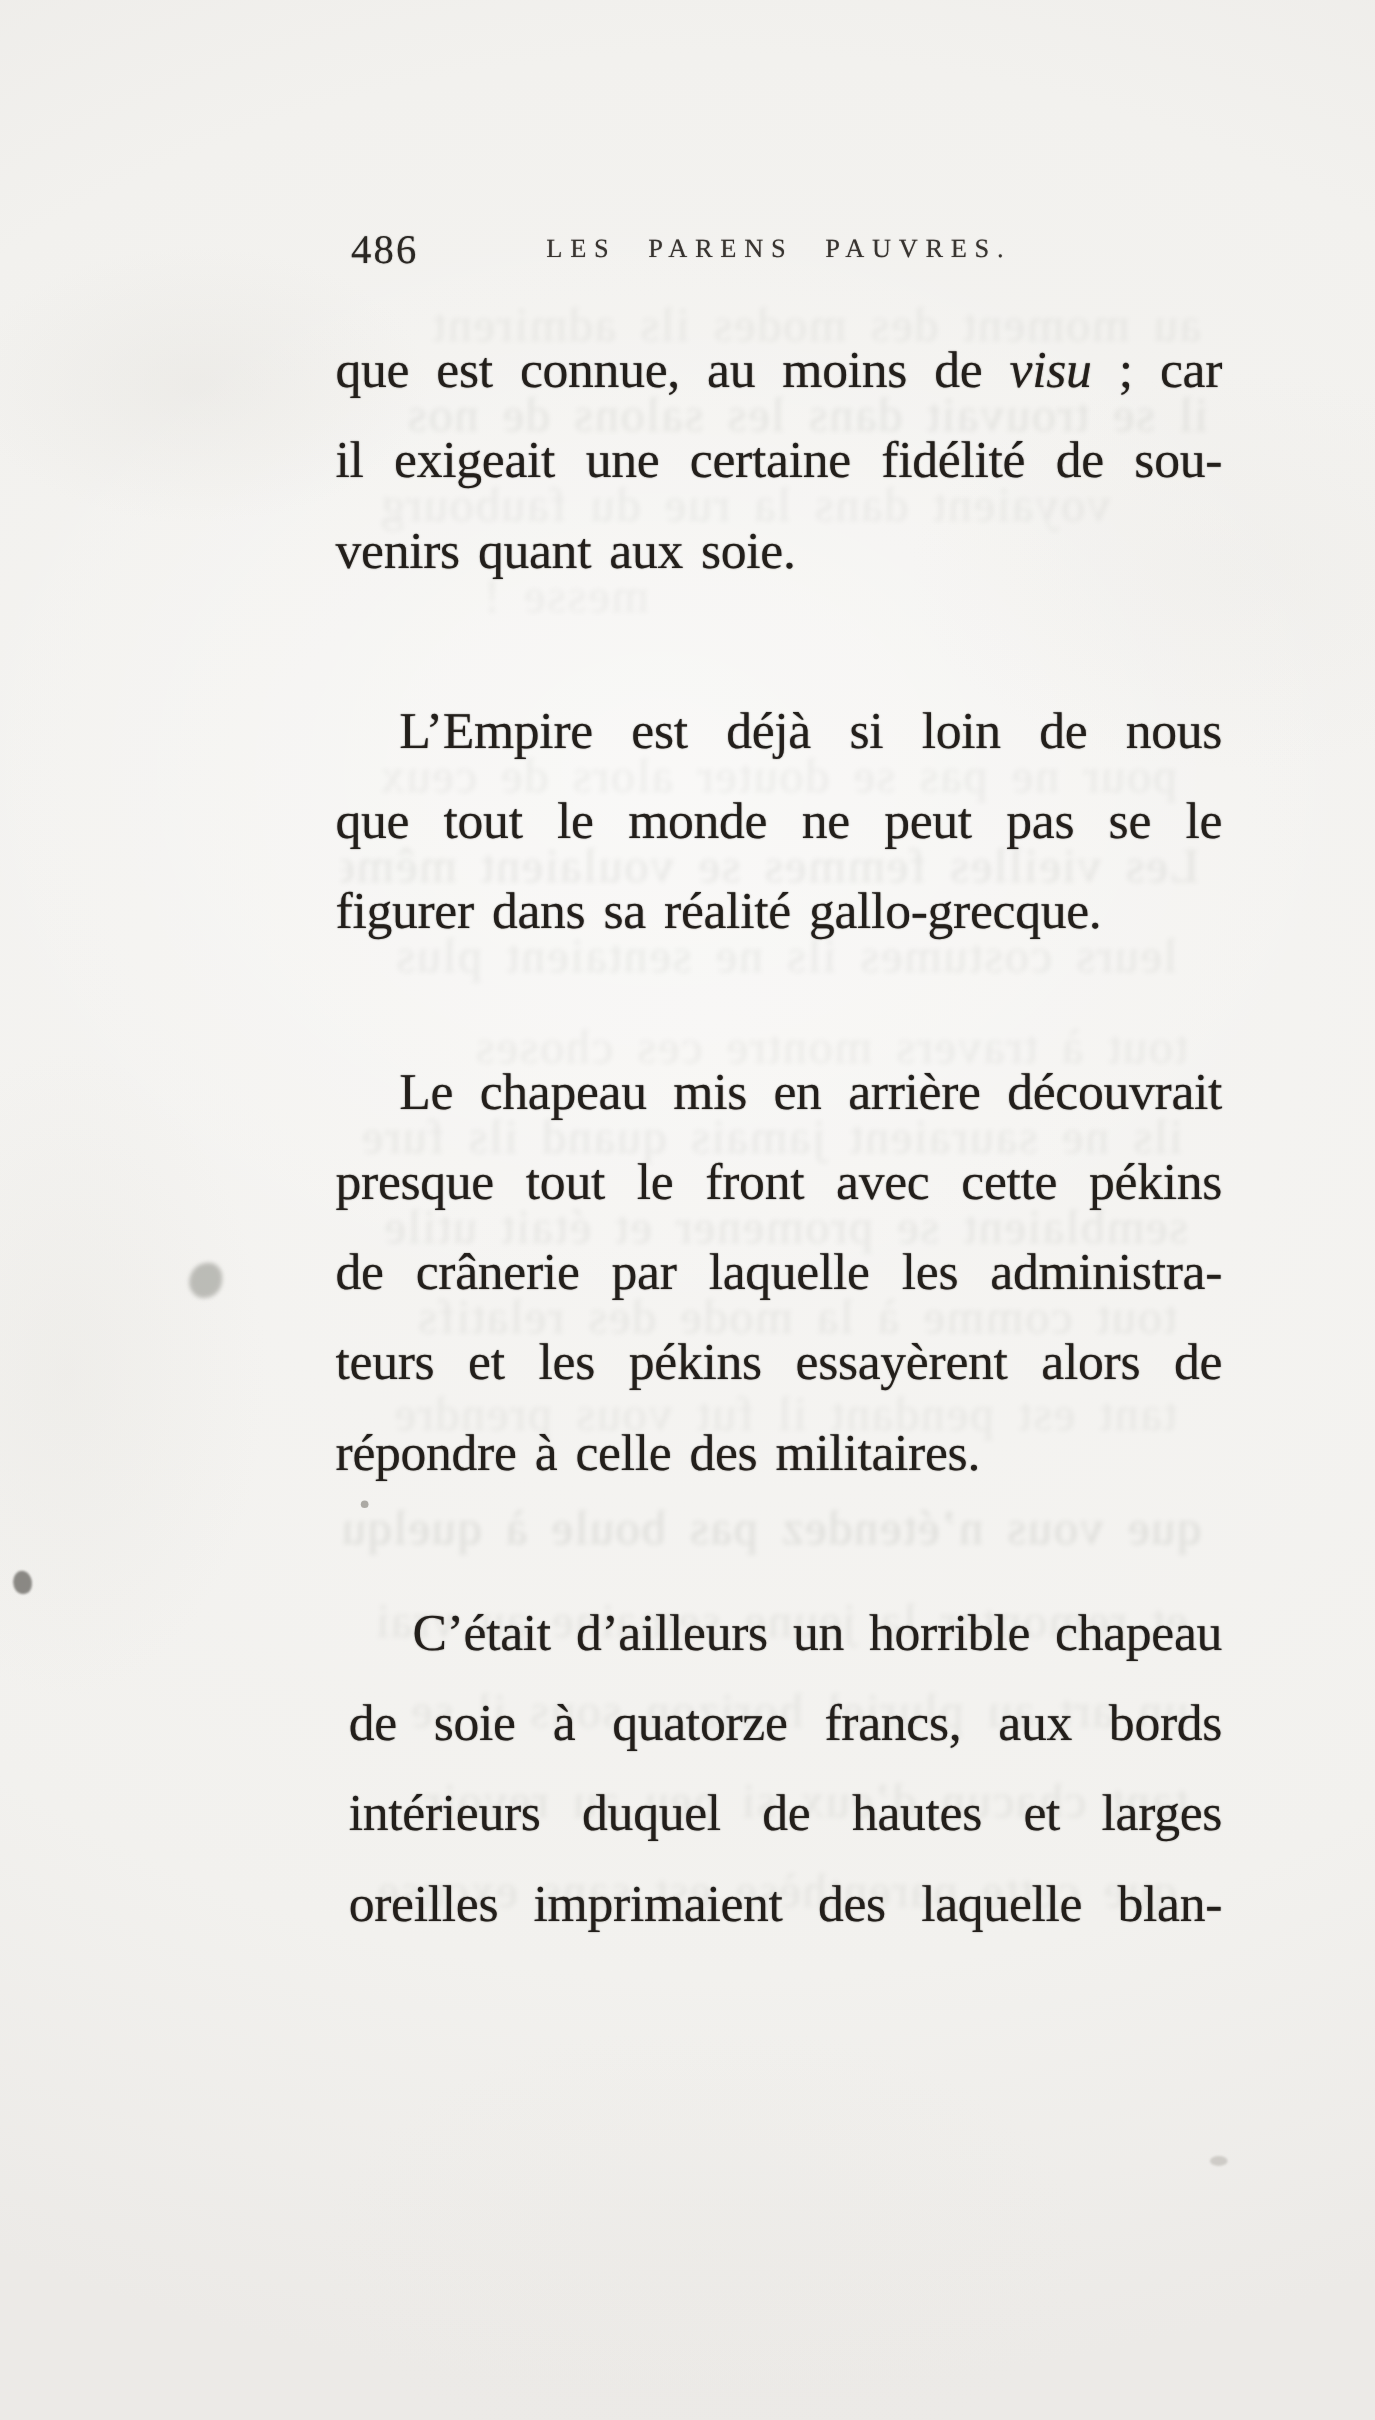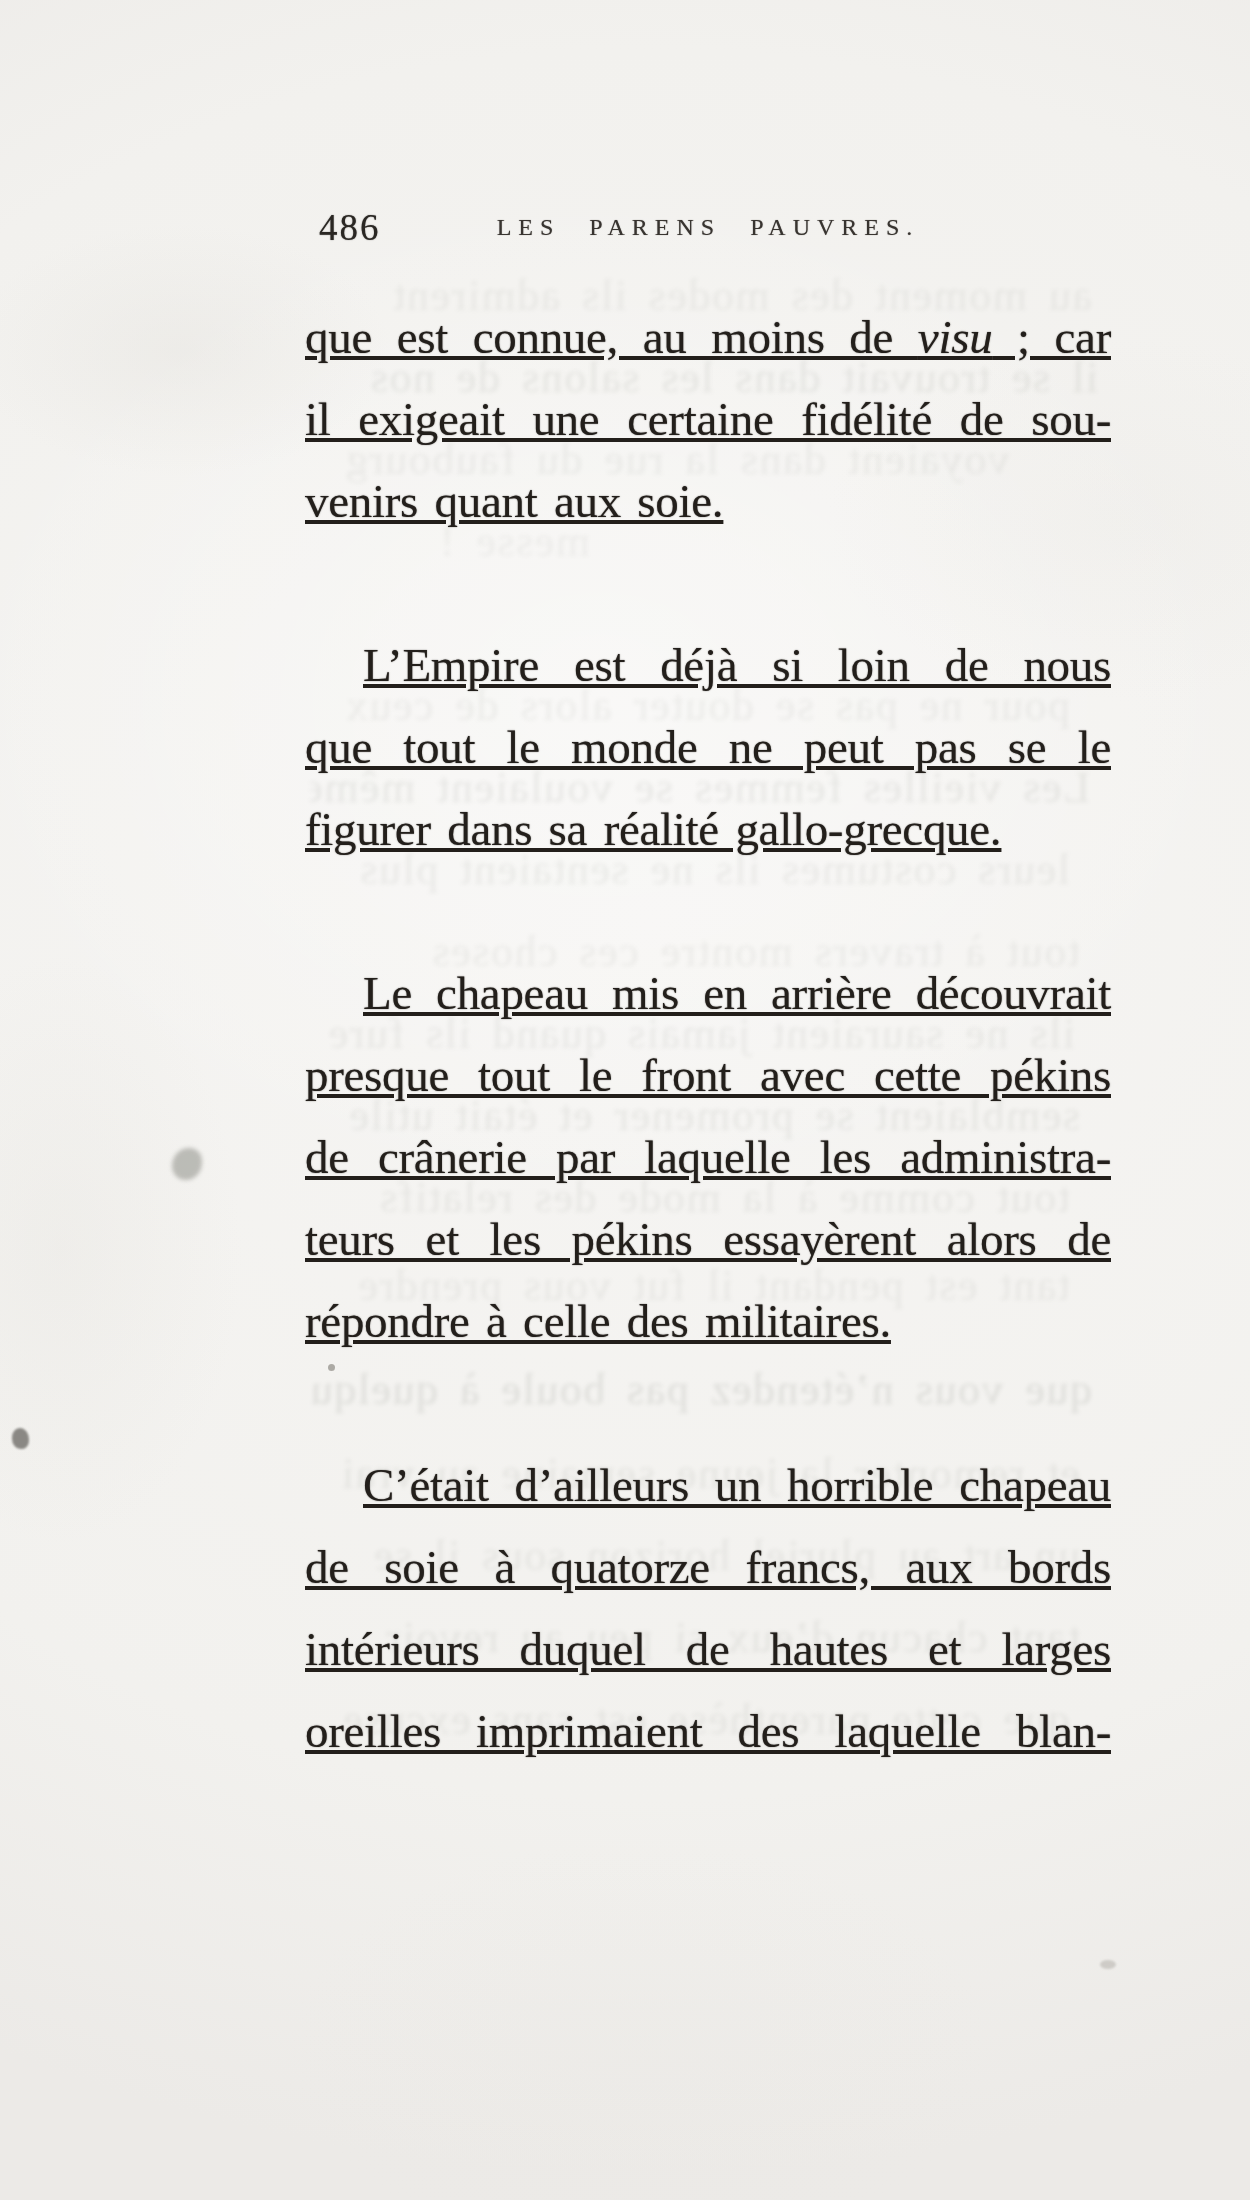--- a/index.html
+++ b/index.html
@@ -70,29 +70,29 @@
     left: 305px;
     width: 806px;
     font-size: 47px;
     line-height: 82px;
     letter-spacing: -0.3px;
     word-spacing: 5px;
     color: #231f1b;
     text-shadow: 0 0 1.3px rgba(35,31,27,0.72);
   }
   .para { margin: 0 0 82px 0; }
-  .para:last-child { margin-bottom: 0; }
+  .para:last-child { margin-bottom: 0; margin-left: 12px; }
   .tl {
     height: 82px;
     text-align: justify;
     text-align-last: justify;
     white-space: nowrap; 
     display: block;
   }
-  .tl { white-space: normal; text-decoration: underline; }
+  .tl { white-space: normal; }
   .tl.noj { text-align-last: left; }
   .para.indent .tl:first-child { padding-left: 58px; }
   .it { font-style: italic; }
 
   .ghost-layer {
     position: absolute;
     inset: 0;
     pointer-events: none;
   }
   .ghost-line {

